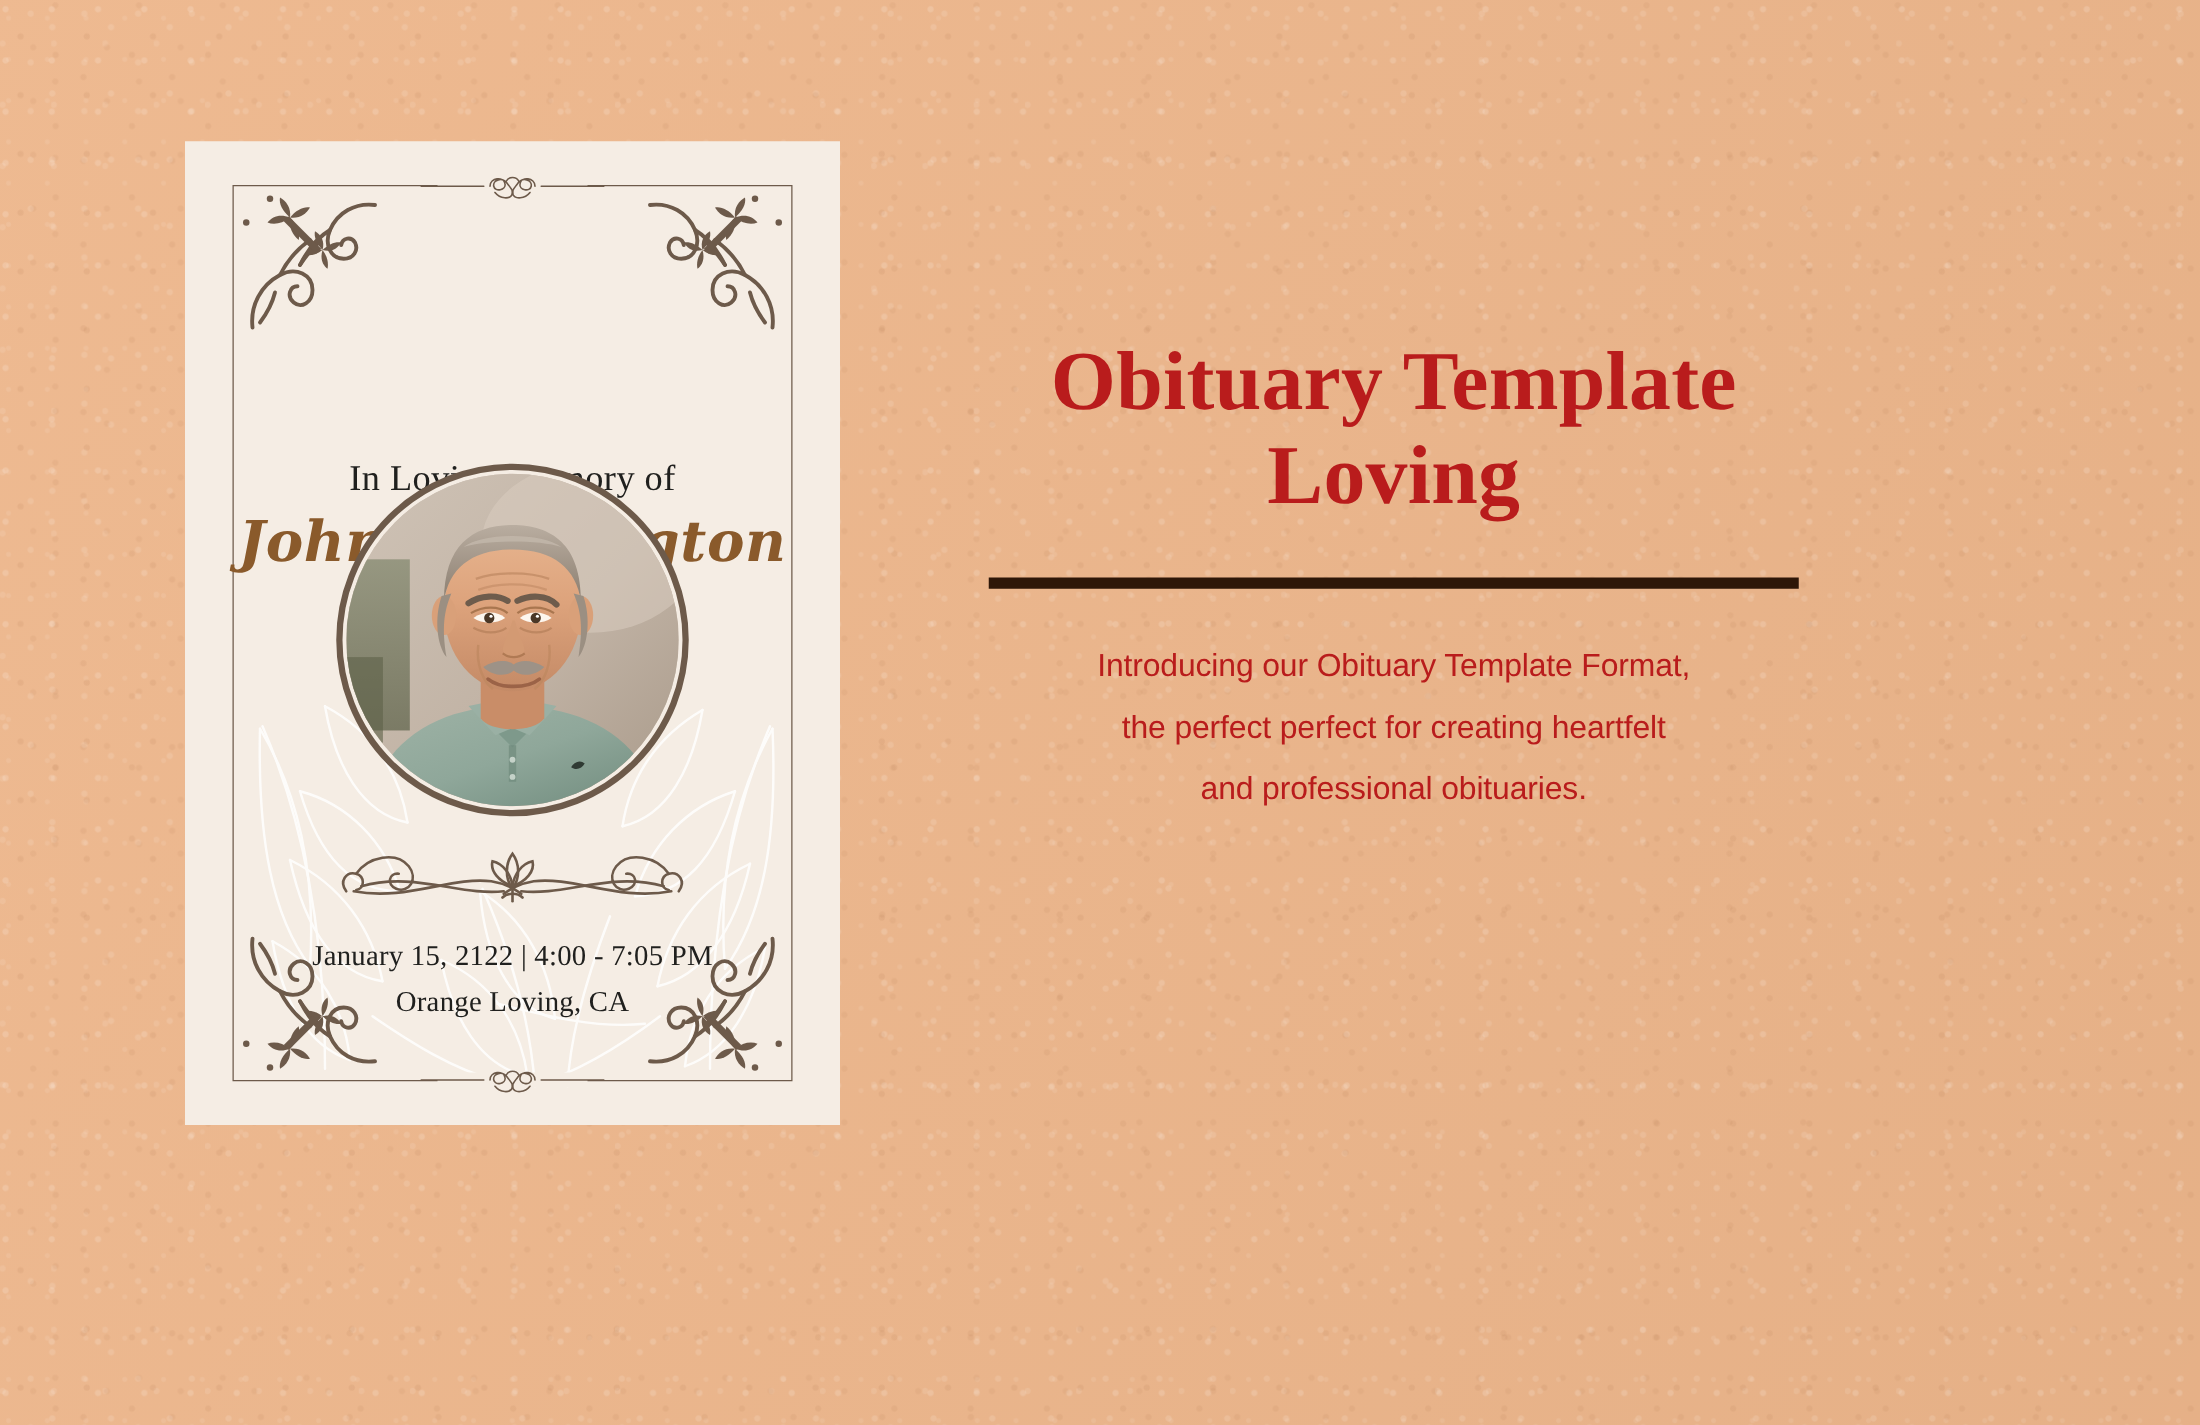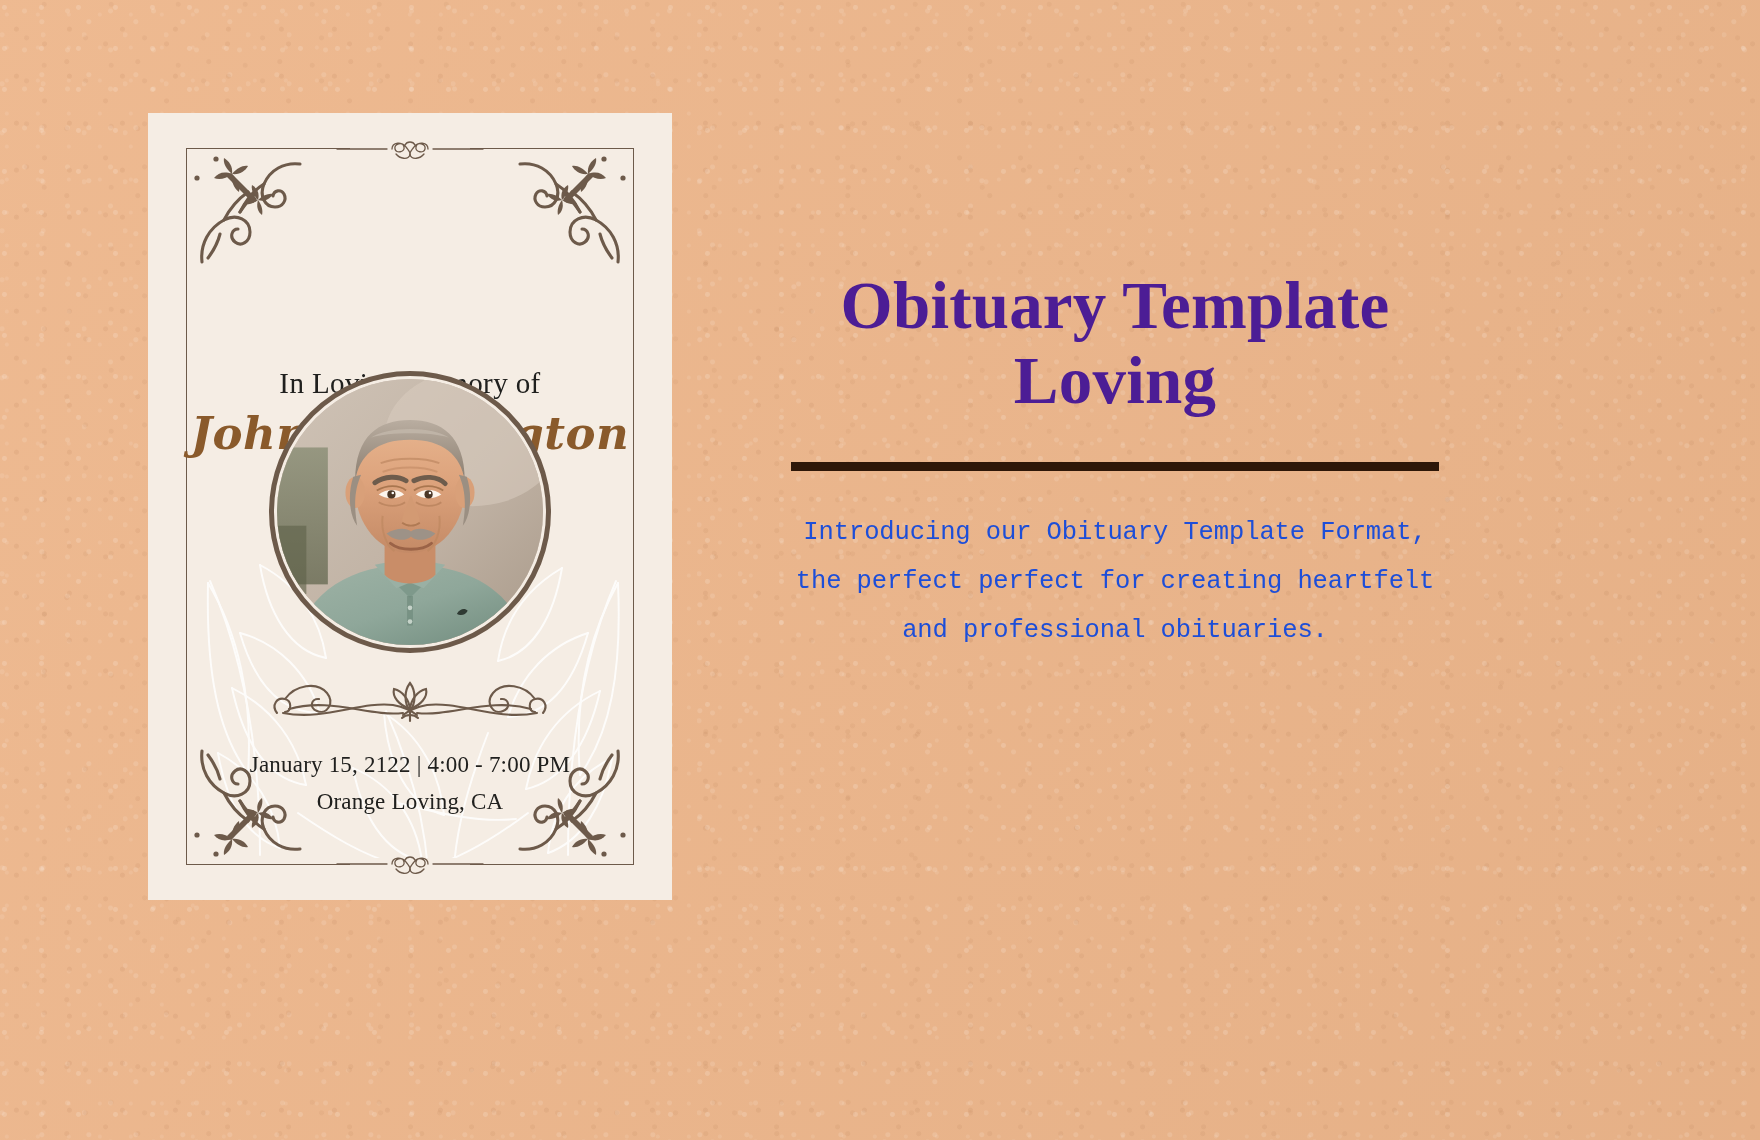--- a/index.html
+++ b/index.html
@@ -98,30 +98,30 @@
   .details div{font-size:23px;line-height:1.62;letter-spacing:.2px;}
 
   
   .right{
     position:absolute;left:790px;top:268px;width:650px;
   }
   .headline{
     font-family:"Liberation Serif",serif;
     font-weight:700;
     font-size:67px;line-height:1.12;
-    color:#4c1d95;text-align:center;
+    color:#b91c1c;text-align:center;
     letter-spacing:.2px;
   }
   .rule{
     margin:44px auto 0;width:648px;height:9px;background:#2e1708;
   }
   .blurb{
     margin-top:38px;text-align:center;
-    font-family:Liberation Mono, monospace;
-    font-size:25.5px;line-height:1.92;color:#1d4ed8;
+    font-family:Liberation Sans, sans-serif;
+    font-size:25.5px;line-height:1.92;color:#b91c1c;
     letter-spacing:-.1px;
   }
 </style>
 </head>
 <body>
 
 <div class="bg-texture"></div>
 
 <div class="card">
 
@@ -404,21 +404,21 @@
 
           <path d="M145 40 C 139 32, 139 20, 145 12 C 151 20, 151 32, 145 40 Z"></path>
           <path d="M145 38 C 134 34, 127 26, 129 18 C 138 20, 144 29, 145 38 Z"></path>
           <path d="M145 38 C 156 34, 163 26, 161 18 C 152 20, 146 29, 145 38 Z"></path>
           <path d="M137 47 C 141 43, 149 43, 153 47"></path>
           <path d="M145 40 L 145 50"></path>
         </g>
       </svg>
 
       <div class="details">
-        <div>January 15, 2122 | 4:00 - 7:00 PM</div>
+        <div>January 15, 2122 | 4:00 - 7:05 PM</div>
         <div>Orange Loving, CA</div>
       </div>
 
     </div>
   </div>
 </div>
 
 <div class="right">
   <div class="headline">
     <div>Obituary Template</div>

